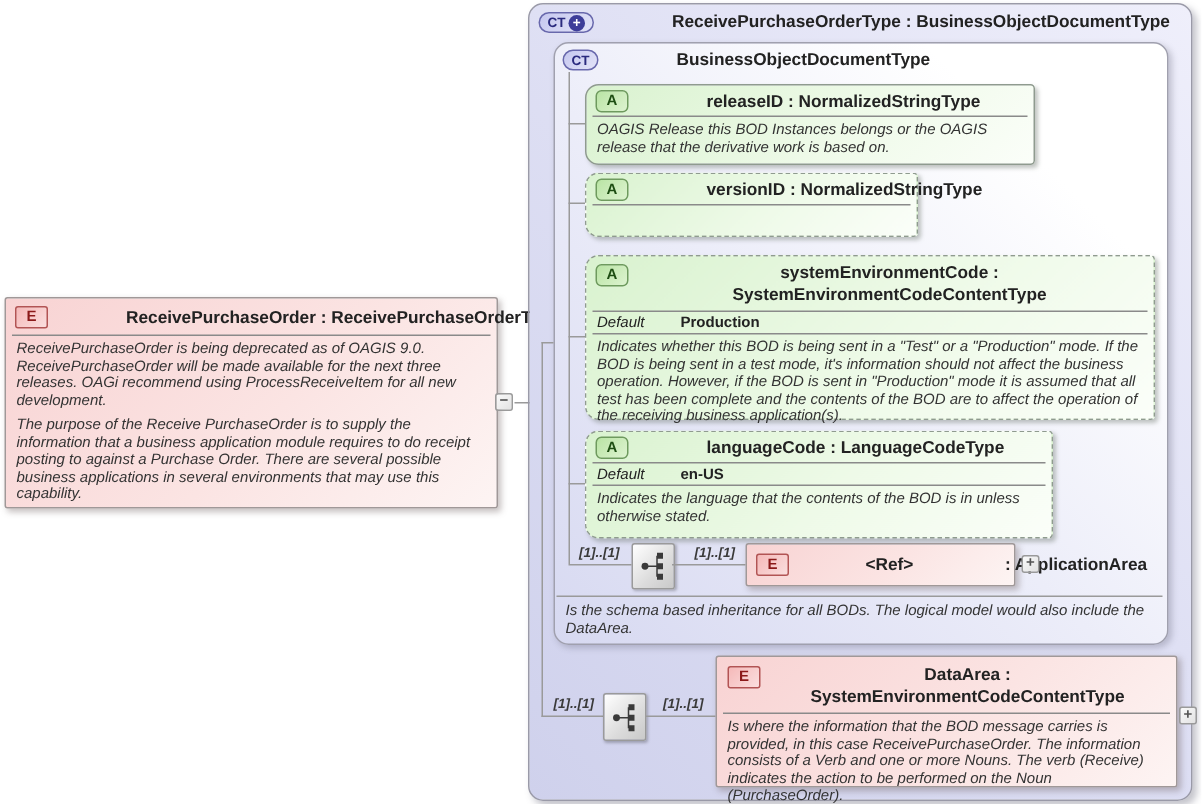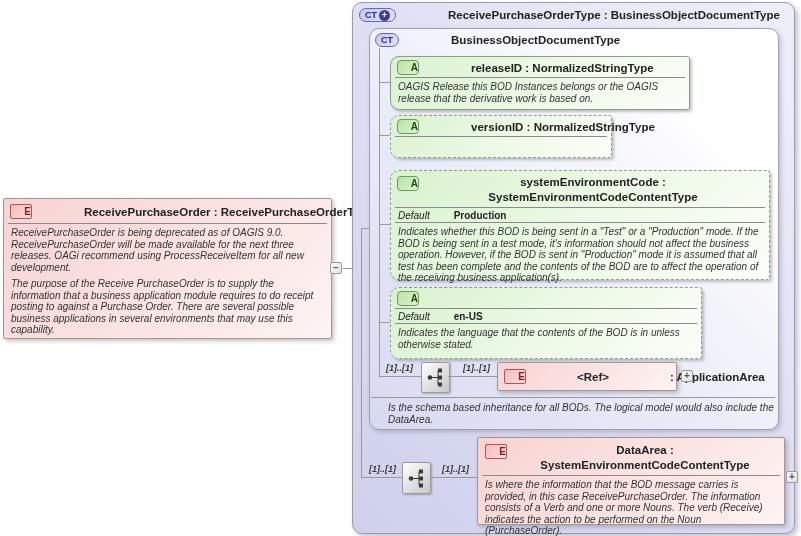--- a/index.html
+++ b/index.html
@@ -25,21 +25,21 @@
     box-shadow:2px 2px 3px rgba(100,110,100,.4);
   }
   .gbox.dashed { border-style:dashed; }
   .pbox {
     border:1px solid #a09898; border-radius:2px;
     background:linear-gradient(135deg,#f8d3d3 0%,#fbe4e3 55%,#fdf4f3 100%);
     box-shadow:2px 2px 4px rgba(110,95,95,.4);
   }
   
   .badge {
-    display:inline-flex; align-items:center; justify-content:flex-end;
+    display:inline-flex; align-items:center; justify-content:center;
     font-weight:bold; flex:0 0 auto; box-sizing:border-box;
   }
   .badge.e {
     width:22px; height:15px; font-size:10px; color:#8b1a1a;
     background:linear-gradient(135deg,#f5b9b9,#fadede); border:1px solid #b25454; border-radius:2px;
   }
   .badge.a {
     width:22px; height:15px; font-size:10px; color:#1d4d12;
     background:linear-gradient(135deg,#b9e4a4,#ddf3d0); border:1px solid #6e9a5e; border-radius:4px;
   }
@@ -148,20 +148,21 @@
       <span class="deflabel">Default</span>
       <span class="defval">Production</span>
     </div>
     <div class="sep"></div>
     <div class="doc">Indicates whether this BOD is being sent in a "Test" or a "Production" mode. If the BOD is being sent in a test mode, it's information should not affect the business operation. However, if the BOD is sent in "Production" mode it is assumed that all test has been complete and the contents of the BOD are to affect the operation of the receiving business application(s).</div>
   </div>
 
   <div class="abs gbox dashed" style="left:390px; top:287px; width:310px; height:70px;">
     <div class="titlerow" style="padding:3px 6px 2px 6px;">
       <span class="badge a">A</span>
+      <span class="titletext">languageCode : LanguageCodeType</span>
     </div>
     <div class="sep"></div>
     <div class="defrow">
       <span class="deflabel">Default</span>
       <span class="defval">en-US</span>
     </div>
     <div class="sep"></div>
     <div class="doc">Indicates the language that the contents of the BOD is in unless otherwise stated.</div>
   </div>
 
@@ -180,21 +181,21 @@
   <div class="abs hline" style="left:448px; top:376px; width:49px;"></div>
   <div class="abs card" style="left:463px; top:363px;">[1]..[1]</div>
   <div class="abs pbox" style="left:497px; top:362px; width:180px; height:29px; display:flex; align-items:center; gap:7px; padding:0 6px; box-sizing:border-box;">
     <span class="badge e">E</span>
     <span class="titletext">&lt;Ref&gt;</span>
     <span class="titletext" style="margin-left:10px;">: ApplicationArea</span>
   </div>
   <div class="abs expander" style="left:681px; top:370px;">+</div>
 
   <div class="abs hline" style="left:371px; top:397px; width:404px;"></div>
-  <div class="abs doc" style="left:371px; top:399px; width:396px; padding:3px 17px;">Is the schema based inheritance for all BODs. The logical model would also include the DataArea.</div>
+  <div class="abs doc" style="left:371px; top:399px; width:396px; padding:3px 6px;">Is the schema based inheritance for all BODs. The logical model would also include the DataArea.</div>
 
   <div class="abs vline" style="left:361px; top:228px; height:250px;"></div>
   <div class="abs hline" style="left:361px; top:228px; width:8px;"></div>
 
   <div class="abs hline" style="left:361px; top:477px; width:41px;"></div>
   <div class="abs card" style="left:369px; top:464px;">[1]..[1]</div>
   <div class="abs seqicon" style="left:402px; top:462px; height:30px;">
     <svg width="23" height="25" viewBox="0 0 23 25">
       <circle cx="6" cy="12.5" r="2.3" fill="#3a3a3a"></circle>
       <line x1="6" y1="12.5" x2="14" y2="12.5" stroke="#3a3a3a" stroke-width="1"></line>

